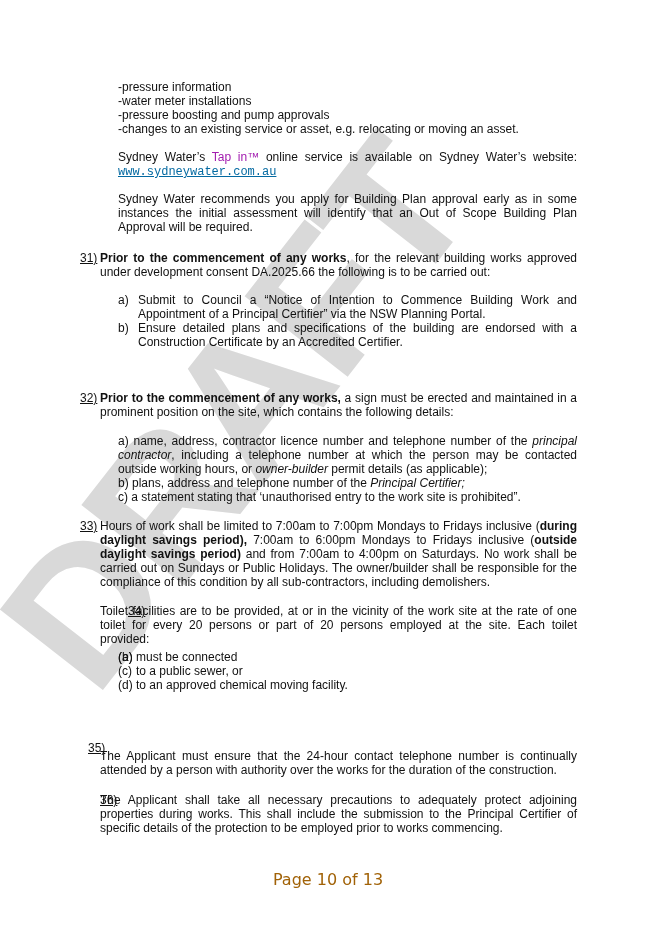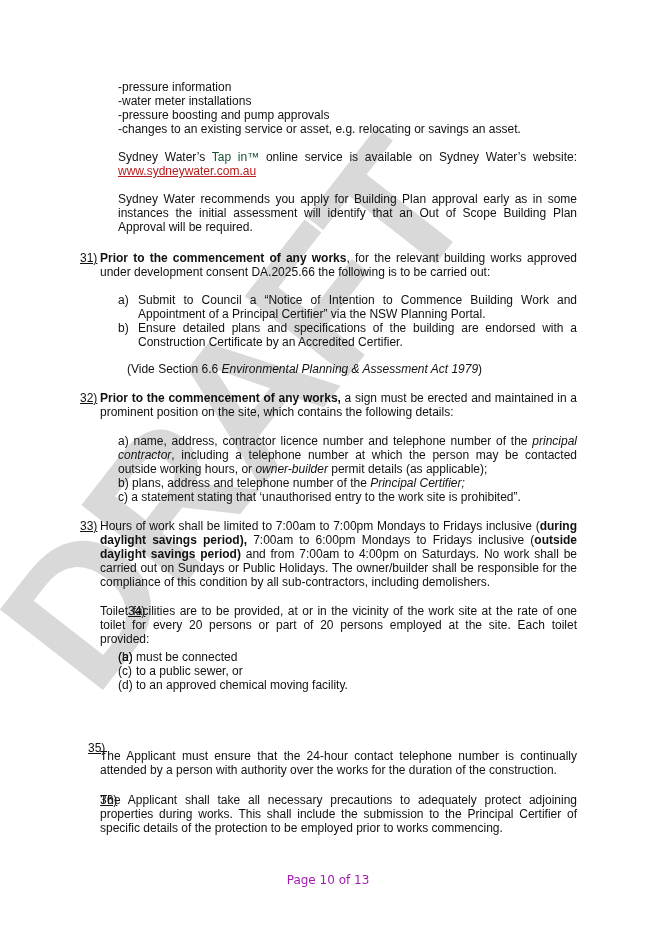--- a/index.html
+++ b/index.html
@@ -50,33 +50,34 @@
       text-align: justify;
     }
     .num {
       position: absolute;
       white-space: nowrap;
       text-decoration: underline;
     }
     b, .b { font-weight: bold; }
     i, .i { font-style: italic; }
     a.link {
-      color: #b91c1c;
+      color: #0369a1;
       text-decoration: underline;
+      font-family: Liberation Mono, monospace;
     }
-    .blue { color: #14532d; }
+    .blue { color: #a21caf; }
     .footer {
       position: absolute;
       left: 0;
       width: 656px;
       top: 873px;
       text-align: center;
       font-family: "DejaVu Sans", sans-serif;
-      font-size: 12px;
-      color: #a21caf;
+      font-size: 16px;
+      color: #a16207;
     }
     .sublist .row {
       position: relative;
       padding-left: 18px;
     }
     .sublist .row .lbl {
       position: absolute;
       left: 0;
     }
   </style>
@@ -87,21 +88,21 @@
   <svg width="656" height="928" viewBox="0 0 656 928" xmlns="http://www.w3.org/2000/svg">
     <text x="0" y="0" fill="#d9d9d9" font-size="190" letter-spacing="-6" transform="translate(95 700) rotate(-52)" textLength="620" lengthAdjust="spacingAndGlyphs">DRAFT</text>
   </svg>
 </div>
 
 <div class="page">
 
   <div class="line" style="left:118px; top:80px;">-pressure information</div>
   <div class="line" style="left:118px; top:94px;">-water meter installations</div>
   <div class="line" style="left:118px; top:108px;">-pressure boosting and pump approvals</div>
-  <div class="line" style="left:118px; top:122px;">-changes to an existing service or asset, e.g. relocating or savings an asset.</div>
+  <div class="line" style="left:118px; top:122px;">-changes to an existing service or asset, e.g. relocating or moving an asset.</div>
 
   <div class="blk" style="left:118px; top:150px; width:459px;">
     <p style="text-align:justify; text-align-last:justify;">
       <span>Sydney Water’s </span><span class="blue">Tap in™</span><span> online service is available on Sydney Water’s website:</span>
     </p>
     <p><a class="link">www.sydneywater.com.au</a></p>
   </div>
 
   <div class="blk" style="left:118px; top:192px; width:459px;">
     <p>Sydney Water recommends you apply for Building Plan approval early as in some instances the initial assessment will identify that an Out of Scope Building Plan Approval will be required.</p>
@@ -113,23 +114,20 @@
   </div>
   <div class="blk sublist" style="left:118px; top:293px; width:459px;">
     <div class="row" style="padding-left:20px;">
       <span class="lbl">a)</span>
       <p>Submit to Council a “Notice of Intention to Commence Building Work and Appointment of a Principal Certifier” via the NSW Planning Portal.</p>
     </div>
     <div class="row" style="padding-left:20px;">
       <span class="lbl">b)</span>
       <p>Ensure detailed plans and specifications of the building are endorsed with a Construction Certificate by an Accredited Certifier.</p>
     </div>
-  </div>
-  <div class="line" style="left:127px; top:362px;">
-    <span>(Vide Section 6.6 </span><i>Environmental Planning &amp; Assessment Act 1979</i><span>)</span>
   </div>
 
   <div class="num" style="left:80px; top:391px;">32)</div>
   <div class="blk" style="left:100px; top:391px; width:477px;">
     <p><b>Prior to the commencement of any works,</b><span> a sign must be erected and maintained in a prominent position on the site, which contains the following details:</span></p>
   </div>
   <div class="blk" style="left:118px; top:434px; width:459px;">
     <p><span>a) name, address, contractor licence number and telephone number of the </span><i>principal contractor</i><span>, including a telephone number at which the person may be contacted outside working hours, or </span><i>owner-builder</i><span> permit details (as applicable);</span></p>
     <p><span>b) plans, address and telephone number of the </span><i>Principal Certifier;</i></p>
     <p>c) a statement stating that ‘unauthorised entry to the work site is prohibited”.</p>

